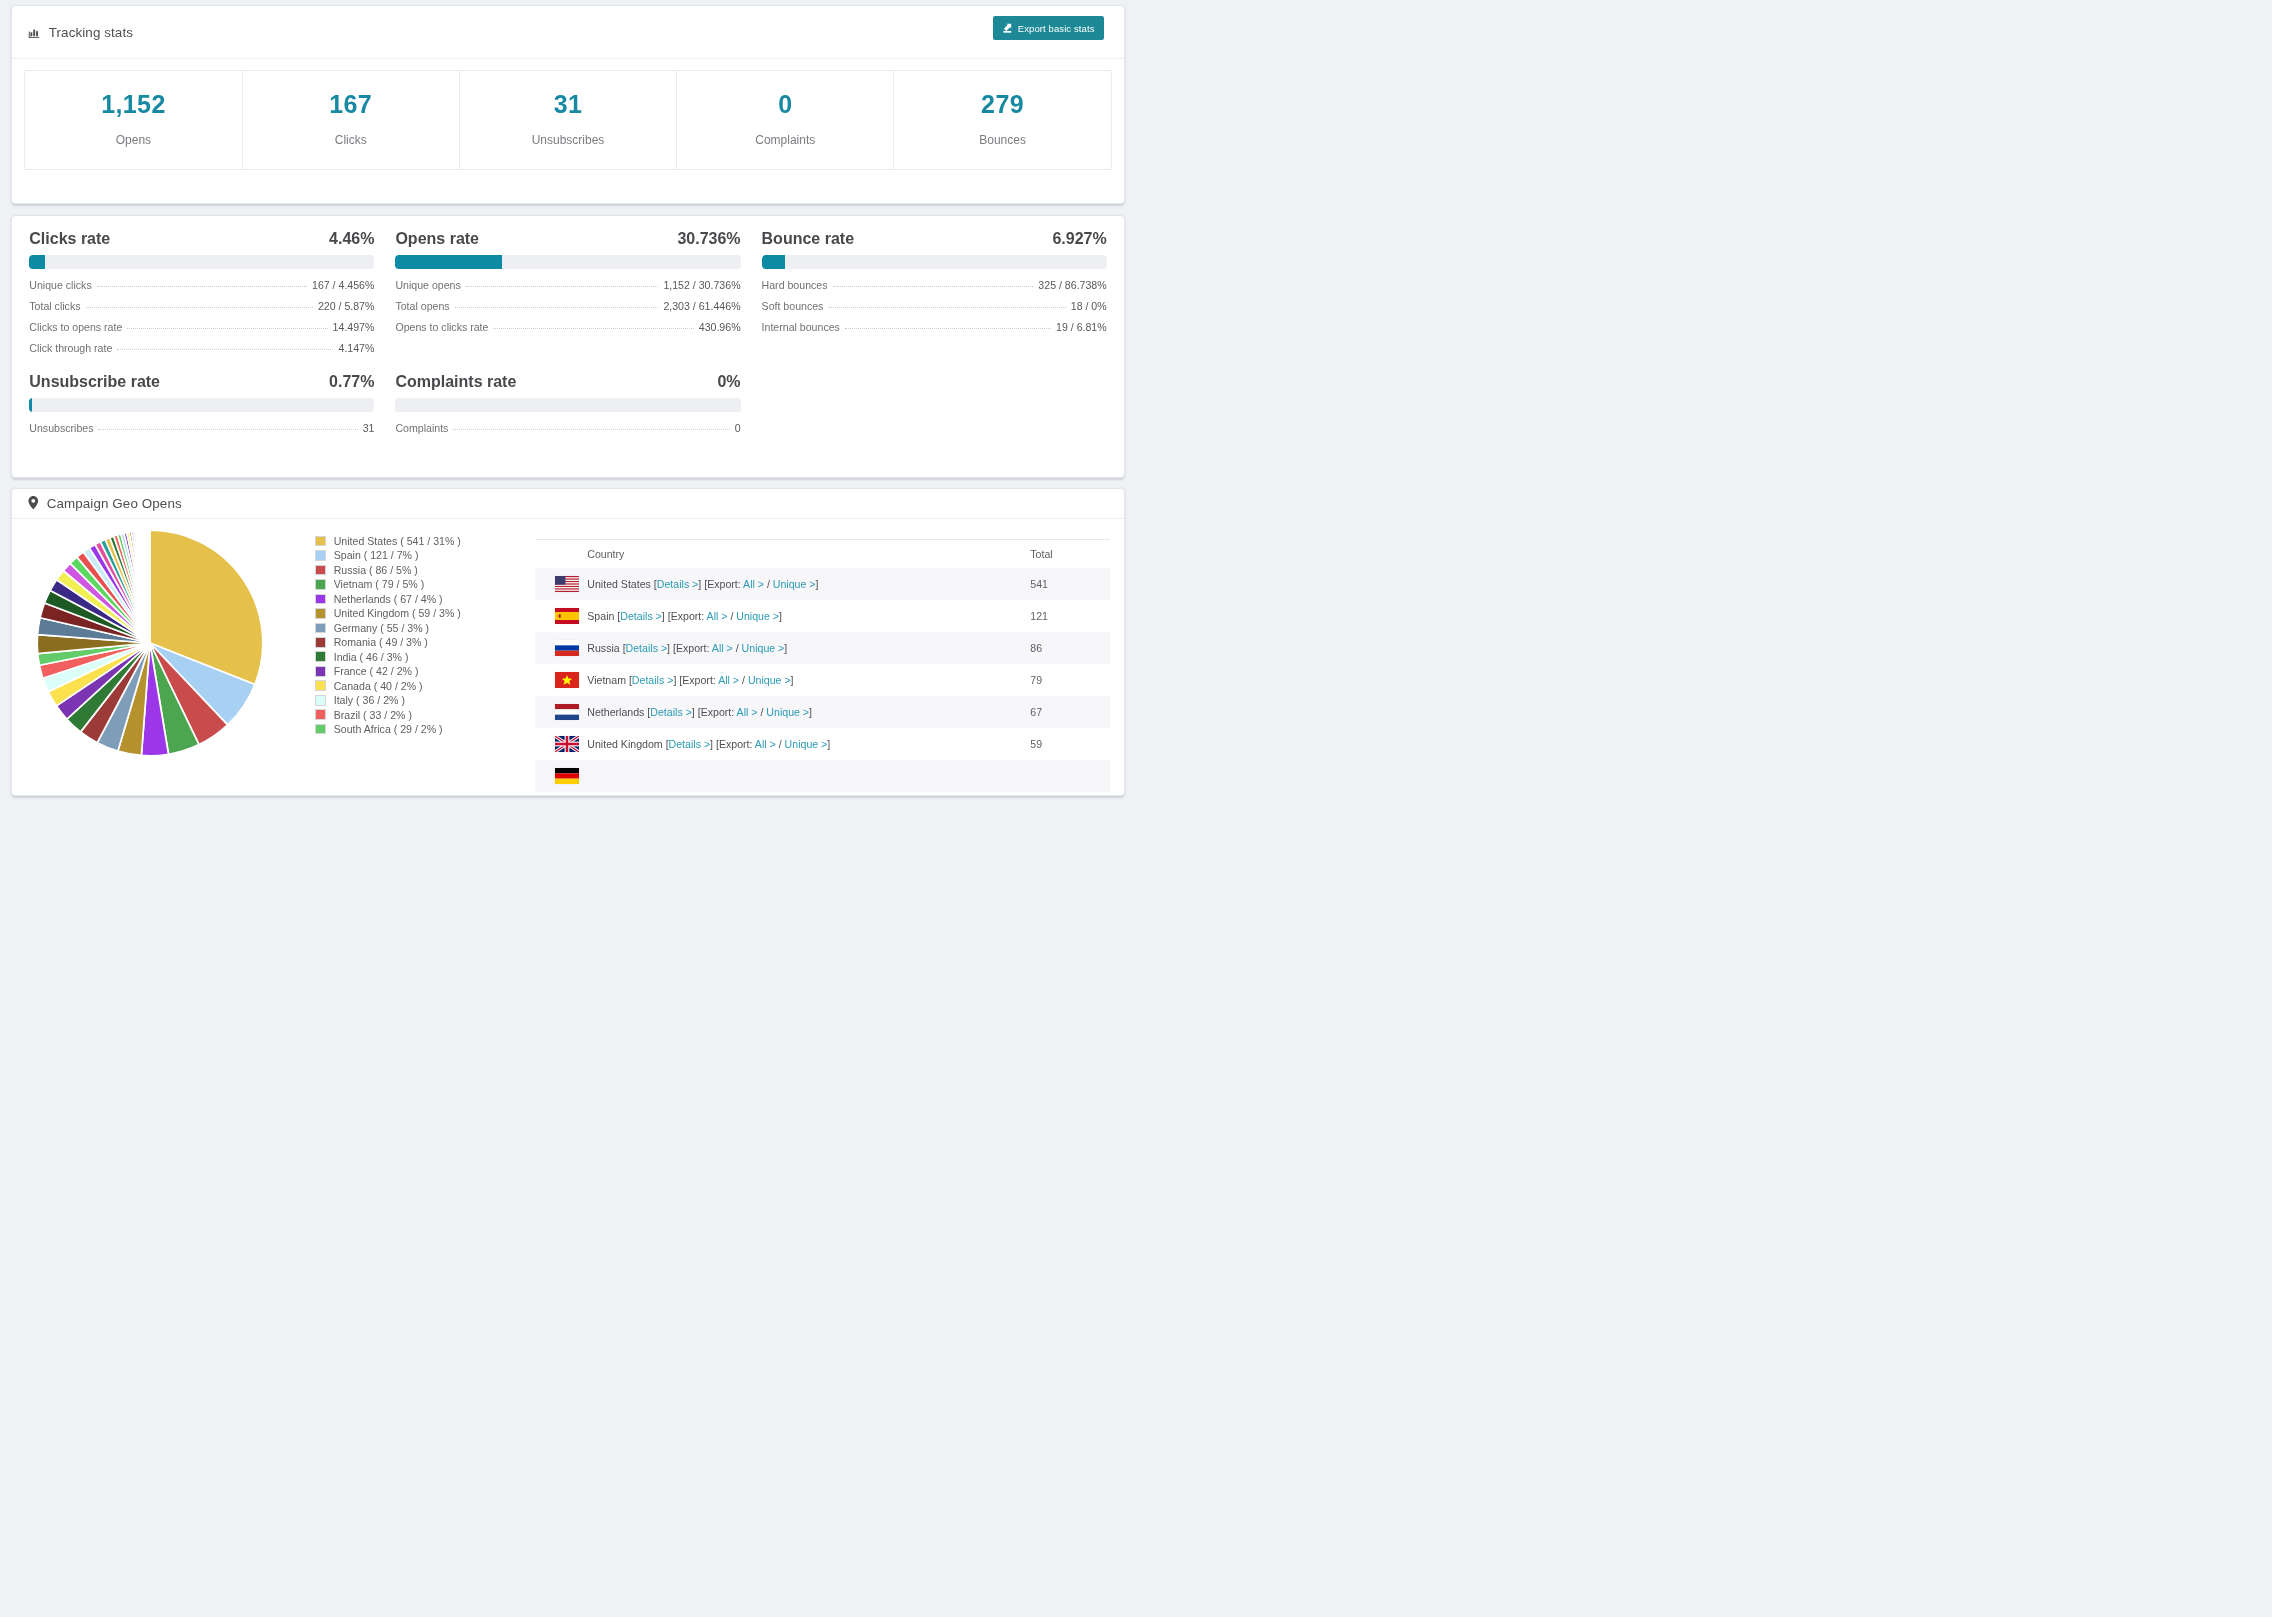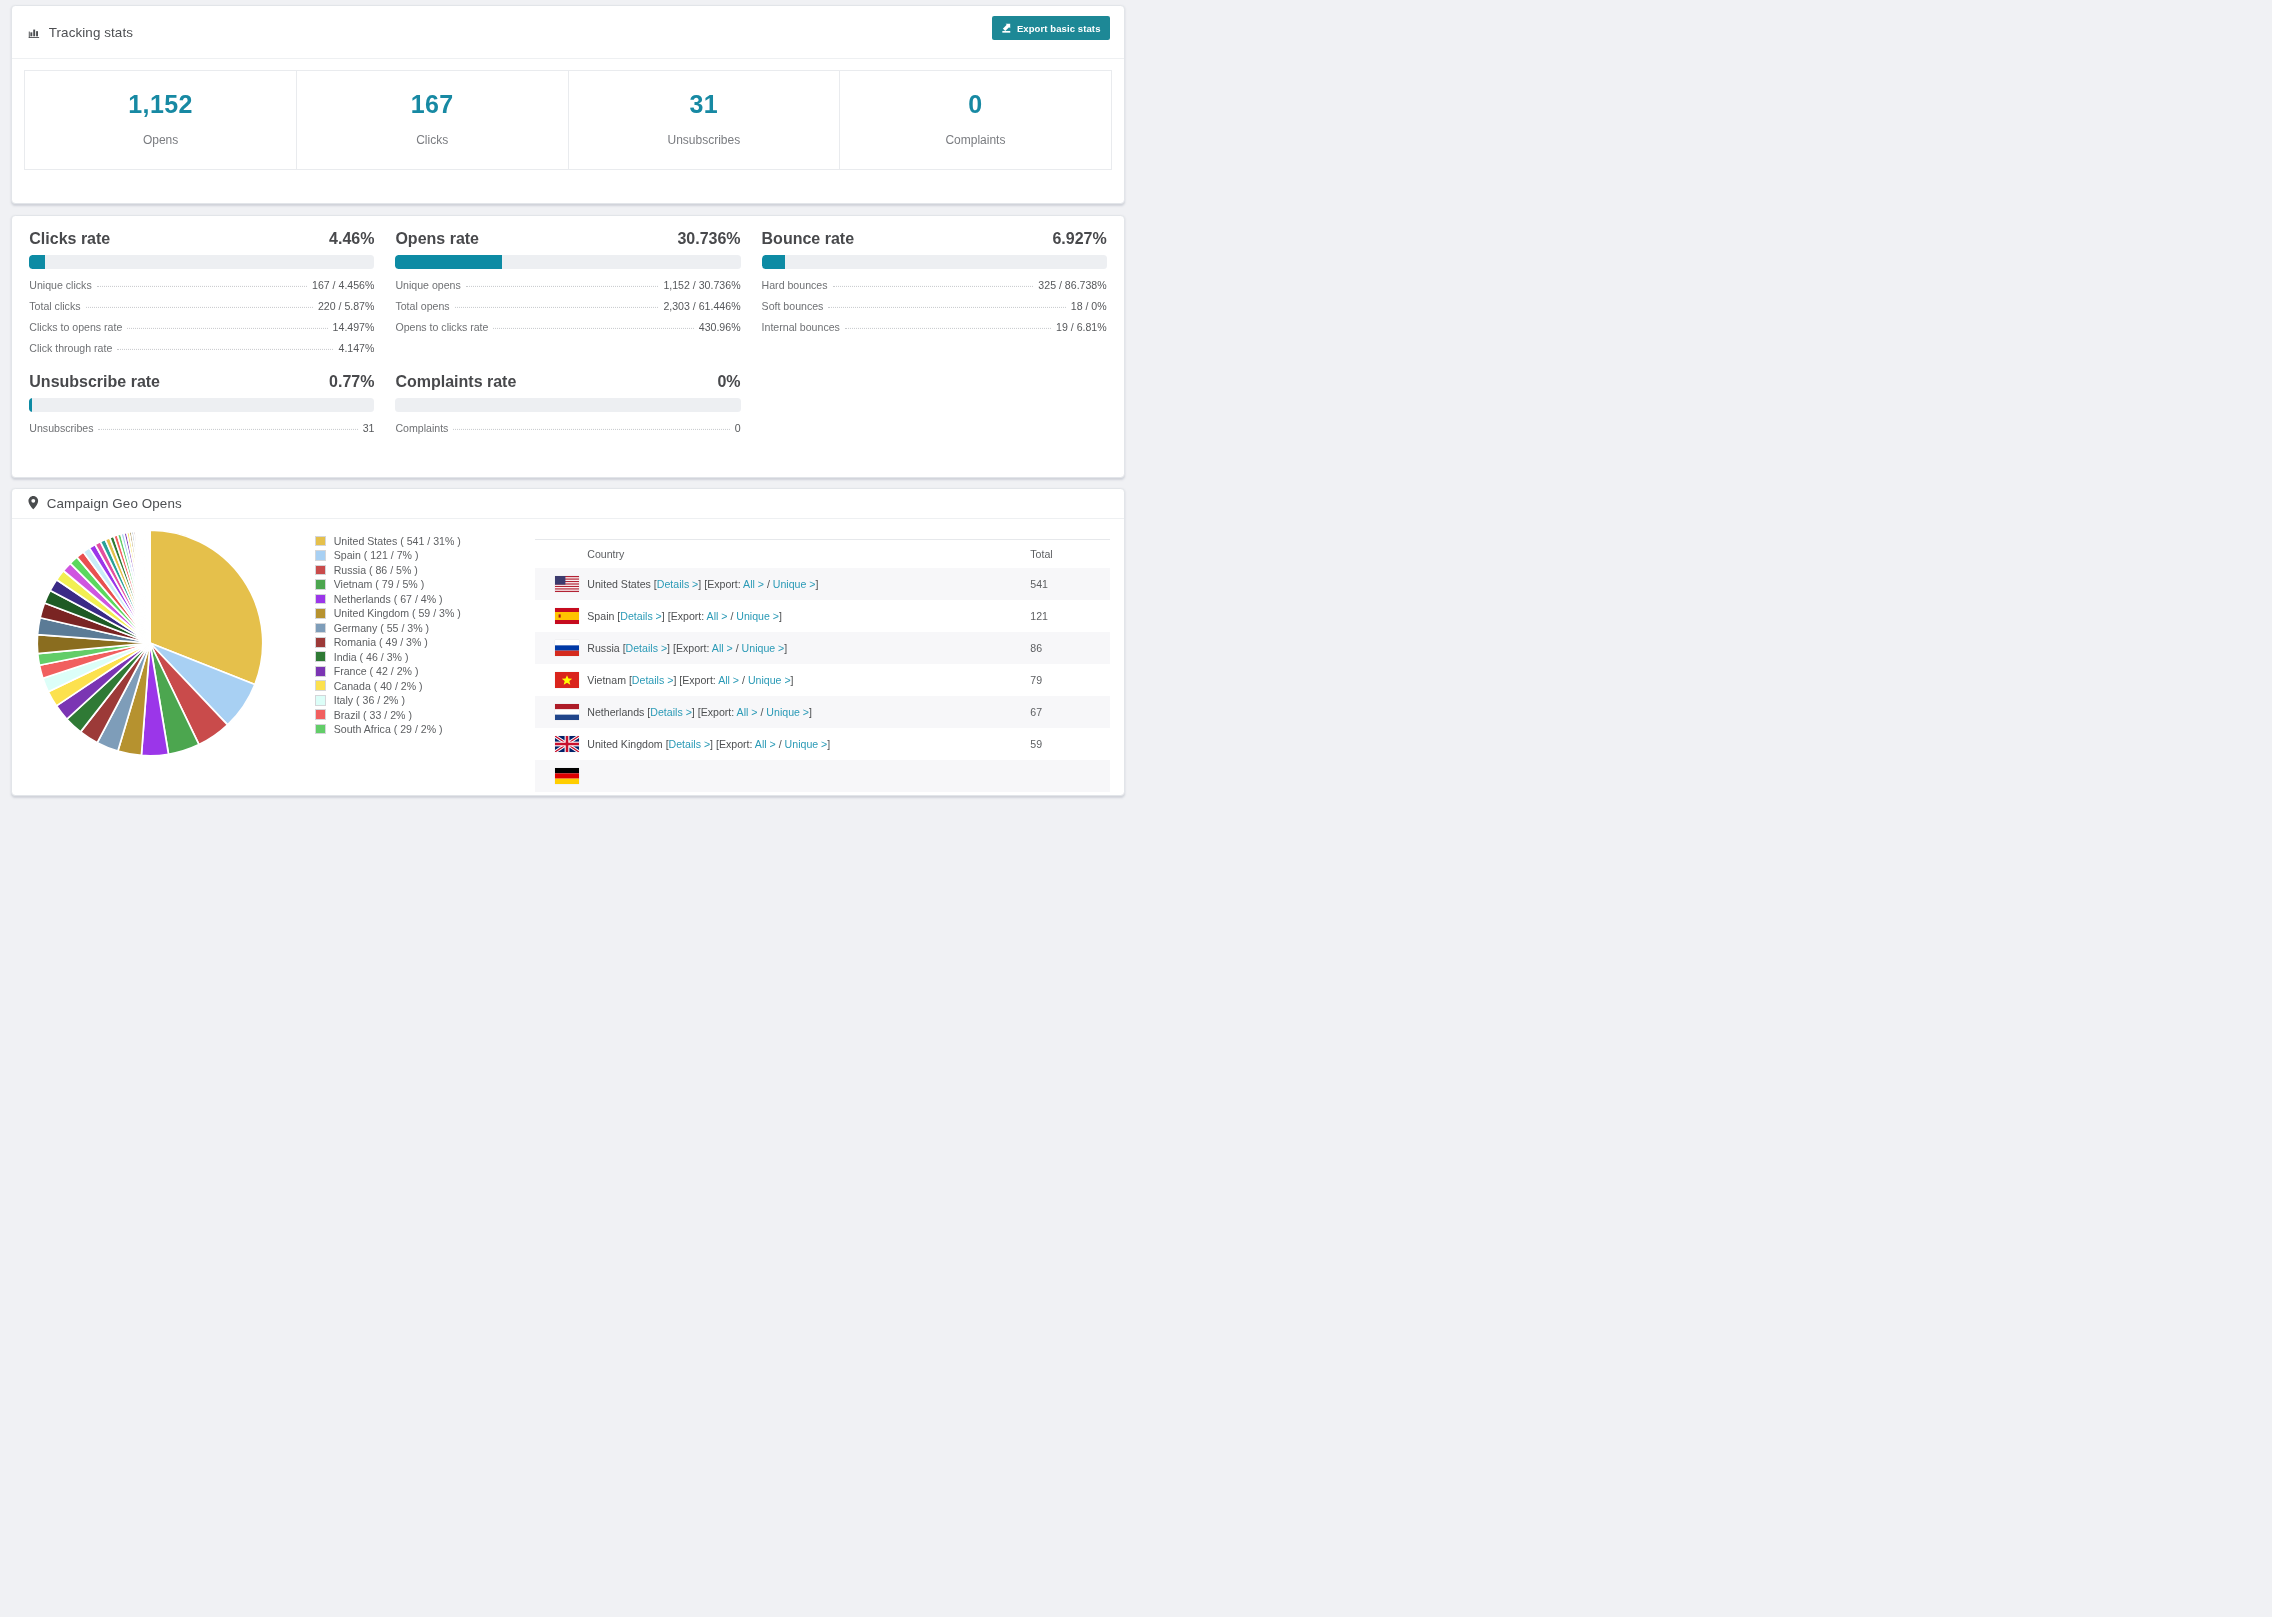--- a/index.html
+++ b/index.html
@@ -20,23 +20,23 @@
   .card-head{
     height:53px;display:flex;align-items:center;padding:0 16px;
     border-bottom:0.7px solid #eef0f2;position:relative;
   }
   .hicon{display:flex;align-items:center;color:#4d4f52}
   .htitle{font-size:13.4px;color:var(--title);margin-left:7.8px;letter-spacing:0.1px}
 
   
   .card-tracking{margin-top:5px;height:199px}
   .export-btn{
-    position:absolute;right:14px;top:10px;display:flex;align-items:center;gap:5px;
+    position:absolute;right:20px;top:10px;display:flex;align-items:center;gap:5px;
     background:var(--btn);color:#fff;border:none;border-radius:2.1px;
-    padding:0 9.2px;height:24px;font-size:9.5px;font-family:inherit;cursor:pointer;letter-spacing:0.1px;font-weight:bold;
+    padding:0 9.2px;height:24px;font-size:9.5px;font-family:inherit;cursor:pointer;letter-spacing:0.1px;
   }
   .stats-row{margin:10.6px 12px 0;border:0.7px solid #e9ebee;display:flex;height:100px;background:#fff}
   .stat-cell{flex:1;display:flex;flex-direction:column;align-items:center;justify-content:center;border-right:0.7px solid #e9ebee}
   .stat-cell:last-child{border-right:none}
   .stat-num{font-size:25px;font-weight:700;color:var(--statnum);line-height:1;letter-spacing:0.4px}
   .stat-label{font-size:12px;color:#7a7c80;margin-top:16px}
 
   
   .card-rates{margin-top:10.6px;height:263px}
   .rates-grid{display:grid;grid-template-columns:repeat(3,1fr);column-gap:21px;row-gap:18.4px;padding:14px 17px 0}
@@ -118,20 +118,24 @@
   <div class="stat-cell">
     <div class="stat-num">31</div>
     <div class="stat-label">Unsubscribes</div>
   </div>
 
   <div class="stat-cell">
     <div class="stat-num">0</div>
     <div class="stat-label">Complaints</div>
   </div>
 
+  <div class="stat-cell">
+    <div class="stat-num">279</div>
+    <div class="stat-label">Bounces</div>
+  </div>
 </div>
   </section>
 
   <section class="card card-rates">
     <div class="rates-grid" id="ratesGrid">
   <div class="rate-sec">
     <div class="rate-head">
       <span class="rate-title">Clicks rate</span>
       <span class="rate-value">4.46%</span>
     </div>

